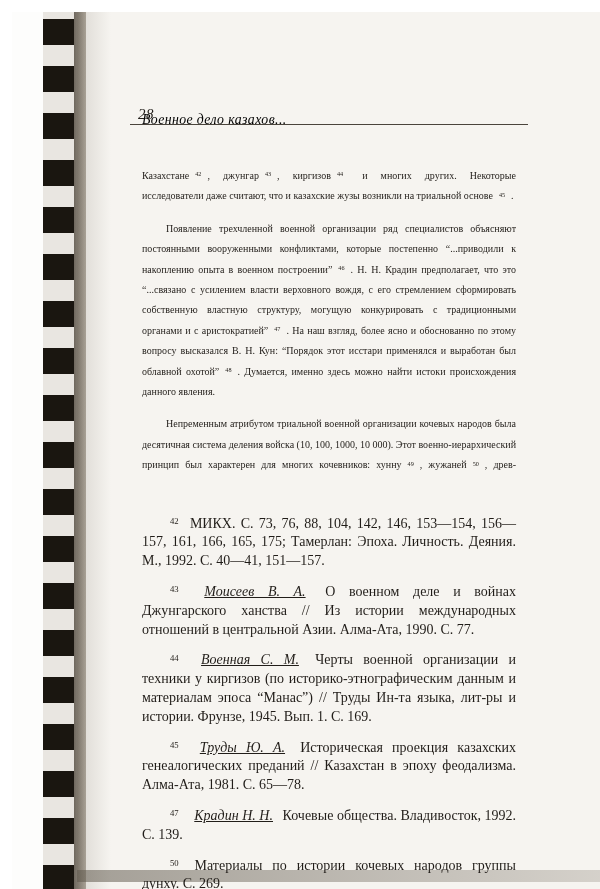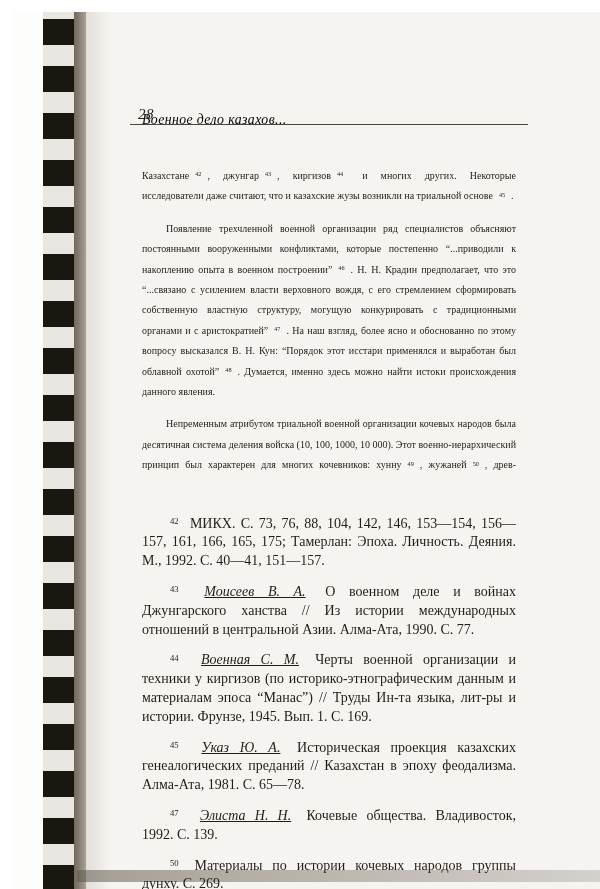--- a/index.html
+++ b/index.html
@@ -102,19 +102,19 @@
     <div class="body-text">
       <p class="para no-indent">Казахстане<sup>42</sup>, джунгар<sup>43</sup>, киргизов<sup>44</sup> и многих других. Некоторые исследователи даже считают, что и казахские жузы возникли на триальной основе<sup>45</sup>.</p>
       <p class="para">Появление трехчленной военной организации ряд специалистов объясняют постоянными вооруженными конфликтами, которые постепенно “...приводили к накоплению опыта в военном построении”<sup>46</sup>. Н. Н. Крадин предполагает, что это “...связано с усилением власти верховного вождя, с его стремлением сформировать собственную властную структуру, могущую конкурировать с традиционными органами и с аристократией”<sup>47</sup>. На наш взгляд, более ясно и обоснованно по этому вопросу высказался В. Н. Кун: “Порядок этот исстари применялся и выработан был облавной охотой”<sup>48</sup>. Думается, именно здесь можно найти истоки происхождения данного явления.</p>
       <p class="para fill-last">Непременным атрибутом триальной военной организации кочевых народов была десятичная система деления войска (10, 100, 1000, 10 000). Этот военно-иерархический принцип был характерен для многих кочевников: хунну<sup>49</sup>, жужаней<sup>50</sup>, древ-</p>
     </div>
 
     <div class="footnotes">
       <p class="fn"><sup>42</sup> МИКХ. С. 73, 76, 88, 104, 142, 146, 153—154, 156—157, 161, 166, 165, 175; Тамерлан: Эпоха. Личность. Деяния. М., 1992. С. 40—41, 151—157.</p>
       <p class="fn"><sup>43</sup> <i>Моисеев В. А.</i> О военном деле и войнах Джунгарского ханства // Из истории международных отношений в центральной Азии. Алма-Ата, 1990. С. 77.</p>
       <p class="fn"><sup>44</sup> <i>Военная С. М.</i> Черты военной организации и техники у киргизов (по историко-этнографическим данным и материалам эпоса “Манас”) // Труды Ин-та языка, лит-ры и истории. Фрунзе, 1945. Вып. 1. С. 169.</p>
-      <p class="fn"><sup>45</sup> <i>Указ Ю. А.</i> Историческая проекция казахских генеалогических преданий // Казахстан в эпоху феодализма. Алма-Ата, 1981. С. 65—78.</p>
-      <p class="fn"><sup>47</sup> <i>Элиста Н. Н.</i> Кочевые общества. Владивосток, 1992. С. 139.</p>
+      <p class="fn"><sup>45</sup> <i>Труды Ю. А.</i> Историческая проекция казахских генеалогических преданий // Казахстан в эпоху феодализма. Алма-Ата, 1981. С. 65—78.</p>
+      <p class="fn"><sup>47</sup> <i>Крадин Н. Н.</i> Кочевые общества. Владивосток, 1992. С. 139.</p>
       <p class="fn"><sup>50</sup> Материалы по истории кочевых народов группы дунху. С. 269.</p>
     </div>
 
   </div>
 </div>
 
 </body></html>

